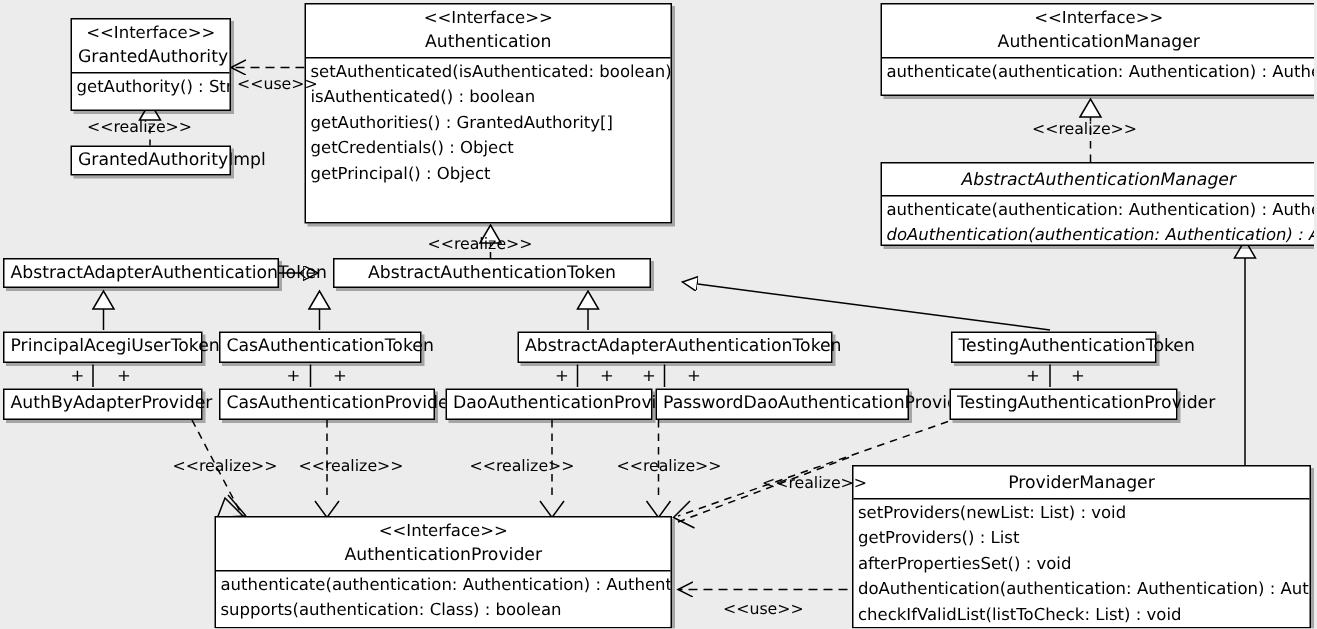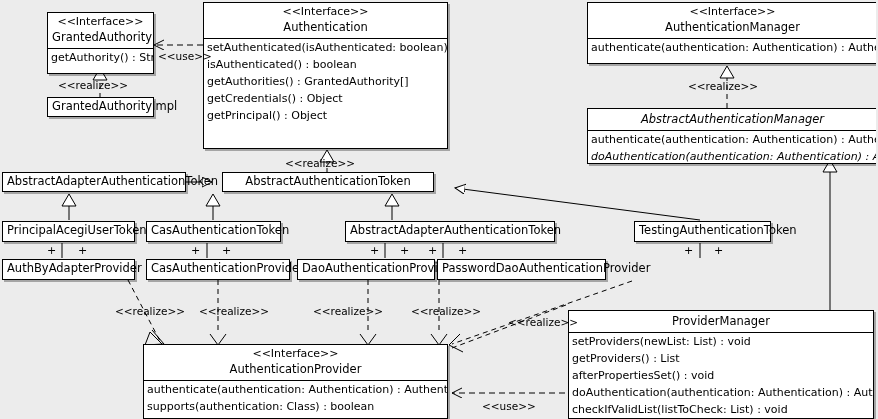--- a/index.html
+++ b/index.html
@@ -268,20 +268,23 @@
   </div>
 
   <div class="uml-box" style="left:297px; top:259px; width:138px; height:21px;">
     <div class="simple-title">DaoAuthenticationProvider</div>
   </div>
 
   <div class="uml-box" style="left:437px; top:259px; width:169px; height:21px;">
     <div class="simple-title">PasswordDaoAuthenticationProvider</div>
   </div>
 
+  <div class="uml-box" style="left:633px; top:259px; width:152px; height:21px;">
+    <div class="simple-title">TestingAuthenticationProvider</div>
+  </div>
 
   <div class="edge-label" style="left:115px; top:305px;">&lt;&lt;realize&gt;&gt;</div>
   <div class="edge-label" style="left:199px; top:305px;">&lt;&lt;realize&gt;&gt;</div>
   <div class="edge-label" style="left:313px; top:305px;">&lt;&lt;realize&gt;&gt;</div>
   <div class="edge-label" style="left:411px; top:305px;">&lt;&lt;realize&gt;&gt;</div>
   <div class="edge-label" style="left:508px; top:316px;">&lt;&lt;realize&gt;&gt;</div>
 
   <div class="uml-box" style="left:143px; top:344px; width:305px; height:75px;">
     <div class="uml-head has-compartment">
       <span class="stereo">&lt;&lt;Interface&gt;&gt;</span>

